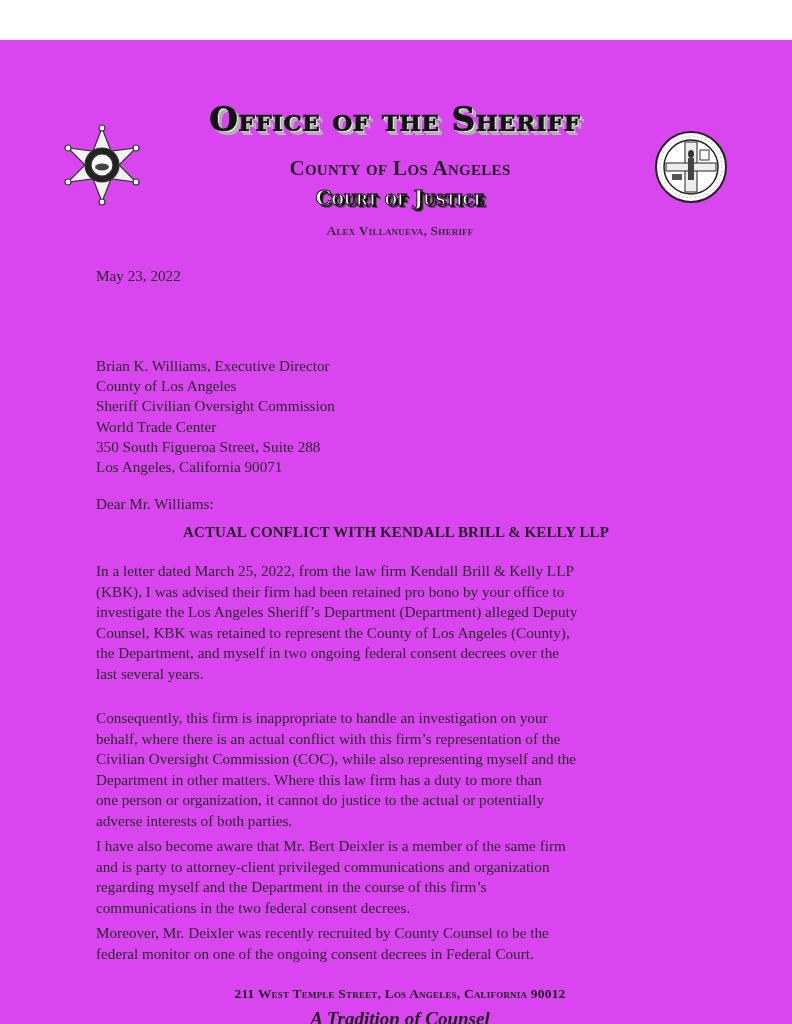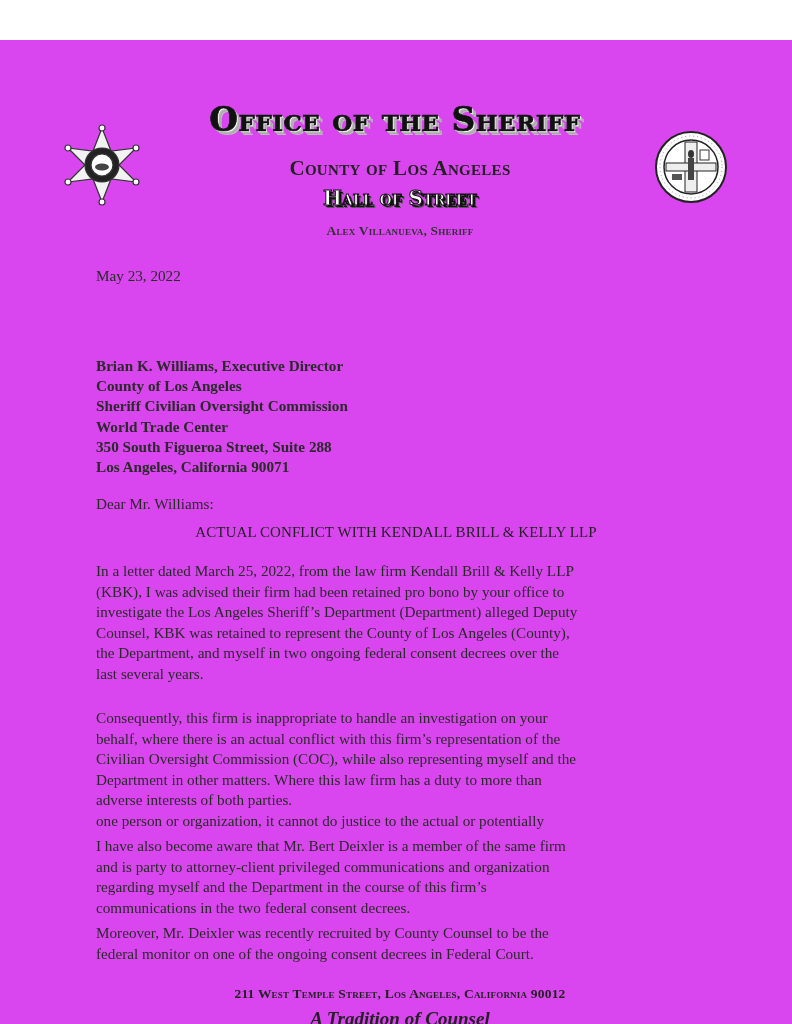--- a/index.html
+++ b/index.html
@@ -33,26 +33,26 @@
   }
   .badge { position: absolute; left: 64px; top: 84px; width: 76px; height: 82px; }
   .seal { position: absolute; left: 654px; top: 90px; width: 74px; height: 74px; }
 
   
   .txt {
     position: absolute; left: 96px; font-family: "Liberation Serif", serif; font-size: 15.2px;
     color: #2a2a2a; line-height: 20px; white-space: nowrap;
   }
   .date { top: 226px; }
-  .addr { top: 316px; font-weight: bold; }
+  .addr { top: 316px; }
   .addr div { height: 20.2px; }
   .salutation { top: 454px; }
   .subject {
     position: absolute; left: 96px; width: 600px; top: 484px; text-align: center;
-    font-family: "Liberation Serif", serif; font-size: 15px; color: #222; letter-spacing: 0.1px;
+    font-family: "Liberation Serif", serif; font-size: 15px; color: #222; letter-spacing: 0.1px; font-weight: bold;
   }
   .para { position: absolute; left: 96px; width: 620px; font-family: "Liberation Serif", serif;
     font-size: 15.2px; line-height: 20.6px; color: #2a2a2a; }
   .para .ln { white-space: nowrap; display: block; }
   .p1 { top: 521px; }
   .p2 { top: 668px; }
   .p3 { top: 796px; }
   .p4 { top: 883px; }
 
   
@@ -86,21 +86,21 @@
       <circle cx="4" cy="58" r="3" fill="#fff"></circle>
       <circle cx="4" cy="24" r="3" fill="#fff"></circle>
       <circle cx="38" cy="41" r="17" fill="#222"></circle>
       <circle cx="38" cy="41" r="11" fill="#fff"></circle>
       <ellipse cx="38" cy="43" rx="7" ry="3.5" fill="#444" stroke="none"></ellipse>
     </g>
   </svg>
 
   <div class="lh-title">Office of the Sheriff</div>
   <div class="lh-county">County of Los Angeles</div>
-  <div class="lh-hall">Hall of Street</div>
+  <div class="lh-hall">Court of Justice</div>
   <div class="lh-sheriff">Alex Villanueva, Sheriff</div>
 
   <svg class="seal" viewBox="0 0 74 74">
     <circle cx="37" cy="37" r="35" fill="#fff" stroke="#222" stroke-width="2"></circle>
     <circle cx="37" cy="37" r="27" fill="#fff" stroke="#222" stroke-width="1.5"></circle>
     <circle cx="37" cy="37" r="31" fill="none" stroke="#555" stroke-width="0.6" stroke-dasharray="1 3"></circle>
     <rect x="31" y="12" width="12" height="50" fill="#eee" stroke="#222" stroke-width="1"></rect>
     <rect x="12" y="33" width="50" height="8" fill="#eee" stroke="#222" stroke-width="1"></rect>
     <ellipse cx="37" cy="24" rx="3" ry="4" fill="#333"></ellipse>
     <rect x="34" y="28" width="6" height="22" fill="#444"></rect>
@@ -130,22 +130,22 @@
     <span class="ln">Counsel, KBK was retained to represent the County of Los Angeles (County),</span>
     <span class="ln">the Department, and myself in two ongoing federal consent decrees over the</span>
     <span class="ln">last several years.</span>
   </div>
 
   <div class="para p2">
     <span class="ln">Consequently, this firm is inappropriate to handle an investigation on your</span>
     <span class="ln">behalf, where there is an actual conflict with this firm’s representation of the</span>
     <span class="ln">Civilian Oversight Commission (COC), while also representing myself and the</span>
     <span class="ln">Department in other matters.  Where this law firm has a duty to more than</span>
+    <span class="ln">one person or organization, it cannot do justice to the actual or potentially</span>
     <span class="ln">adverse interests of both parties.</span>
-    <span class="ln">one person or organization, it cannot do justice to the actual or potentially</span>
   </div>
 
   <div class="para p3">
     <span class="ln">I have also become aware that Mr. Bert Deixler is a member of the same firm</span>
     <span class="ln">and is party to attorney-client privileged communications and organization</span>
     <span class="ln">regarding myself and the Department in the course of this firm’s</span>
     <span class="ln">communications in the two federal consent decrees.</span>
   </div>
 
   <div class="para p4">

